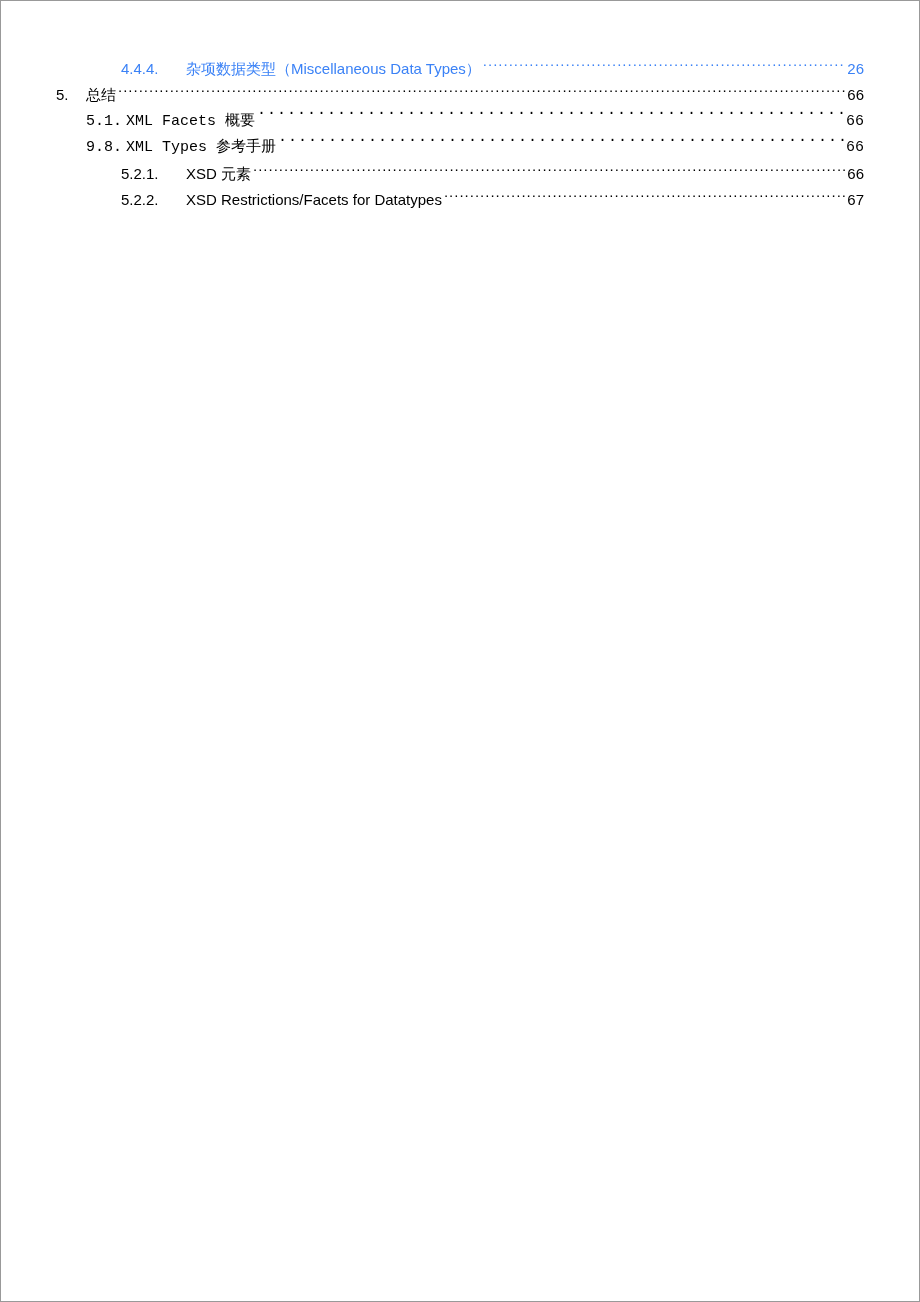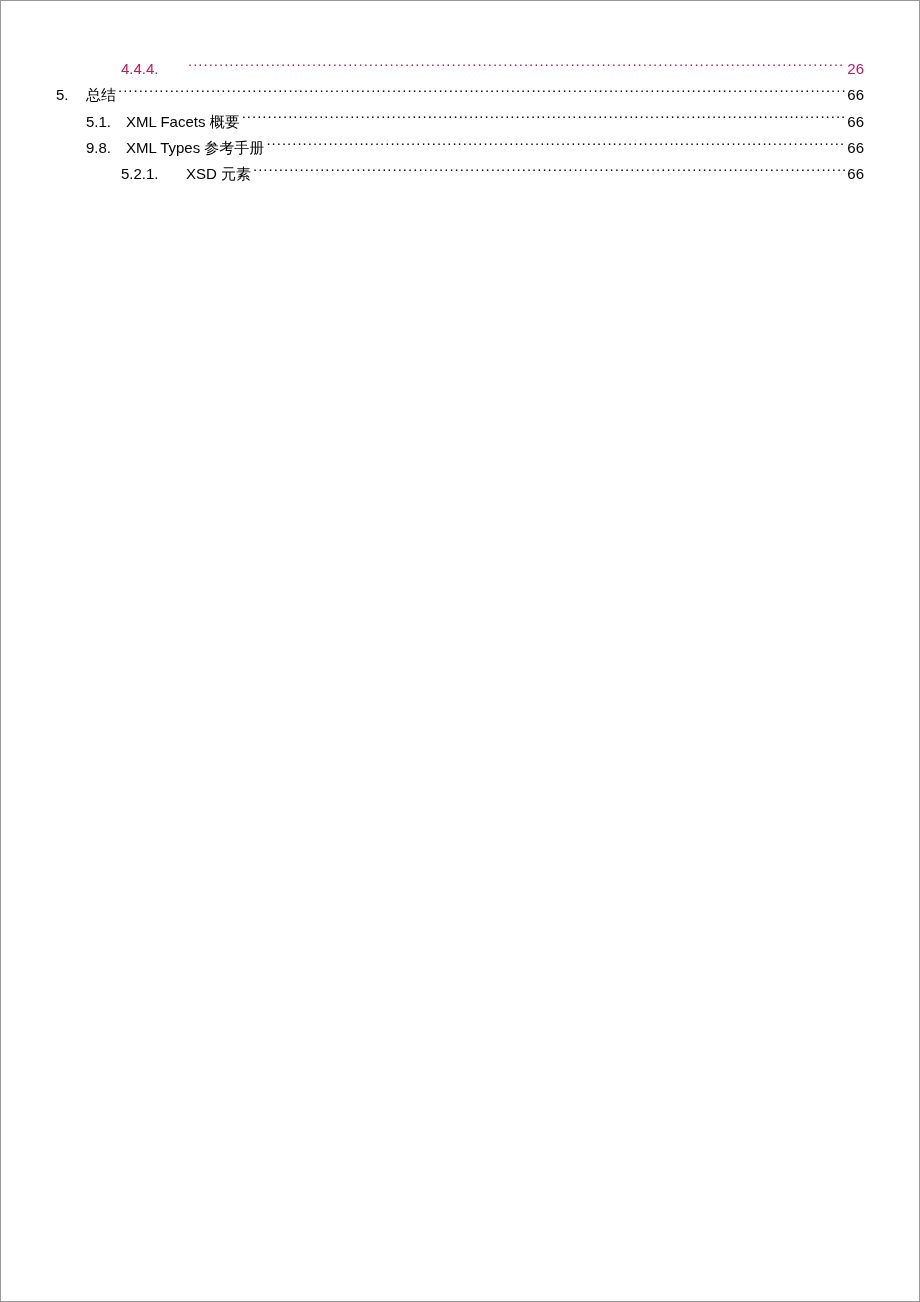--- a/index.html
+++ b/index.html
@@ -20,21 +20,21 @@
   .toc {
     width: 100%;
   }
   .toc-row {
     display: flex;
     align-items: baseline;
     white-space: nowrap;
     line-height: 1.75;
     width: 100%;
   }
-  .toc-row.link { color: #be185d; }
+  .toc-row.link { color: #3b82f6; }
   .toc-row.plain { color: #000; }
   .num { flex: 0 0 auto; }
   .title { flex: 0 0 auto; }
   .dots {
     flex: 1 1 auto;
     overflow: hidden;
     position: relative;
     height: 1em;
     margin: 0 2px;
   }
@@ -43,33 +43,34 @@
     position: absolute;
     left: 0;
     right: 0;
     bottom: 0;
     letter-spacing: 1px;
     color: inherit;
   }
   .pg { flex: 0 0 auto; }
   .lvl-3 { padding-left: 65px; }
   .lvl-1 { padding-left: 0; }
-  .lvl-2 { padding-left: 30px; }
+  .lvl-2 { padding-left: 30px; font-family: Liberation Mono, monospace; }
   .lvl-3 .num { width: 65px; display:inline-block; }
   .lvl-1 .num { width: 30px; display:inline-block; }
   .lvl-2 .num { width: 40px; display:inline-block; }
 </style>
 </head>
 <body>
 
 <div class="page">
   <div class="toc">
 
     <div class="toc-row lvl-3 link">
       <span class="num">4.4.4.</span>
+      <span class="title">杂项数据类型（Miscellaneous Data Types）</span>
       <span class="dots"></span>
       <span class="pg">26</span>
     </div>
 
 
     <div class="toc-row lvl-1 plain">
       <span class="num">5.</span>
       <span class="title">总结</span>
       <span class="dots"></span>
       <span class="pg">66</span>
@@ -89,15 +90,21 @@
       <span class="pg">66</span>
     </div>
 
     <div class="toc-row lvl-3 plain">
       <span class="num">5.2.1.</span>
       <span class="title">XSD  元素</span>
       <span class="dots"></span>
       <span class="pg">66</span>
     </div>
 
+    <div class="toc-row lvl-3 plain">
+      <span class="num">5.2.2.</span>
+      <span class="title">XSD Restrictions/Facets for Datatypes</span>
+      <span class="dots"></span>
+      <span class="pg">67</span>
+    </div>
 
   </div>
 </div>
 
 </body></html>

